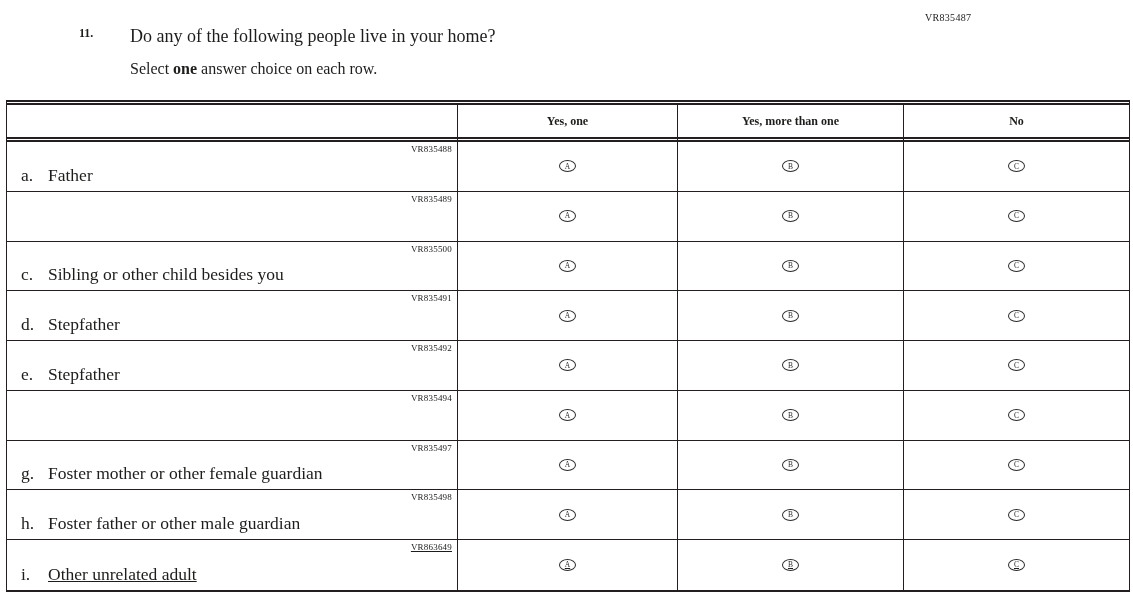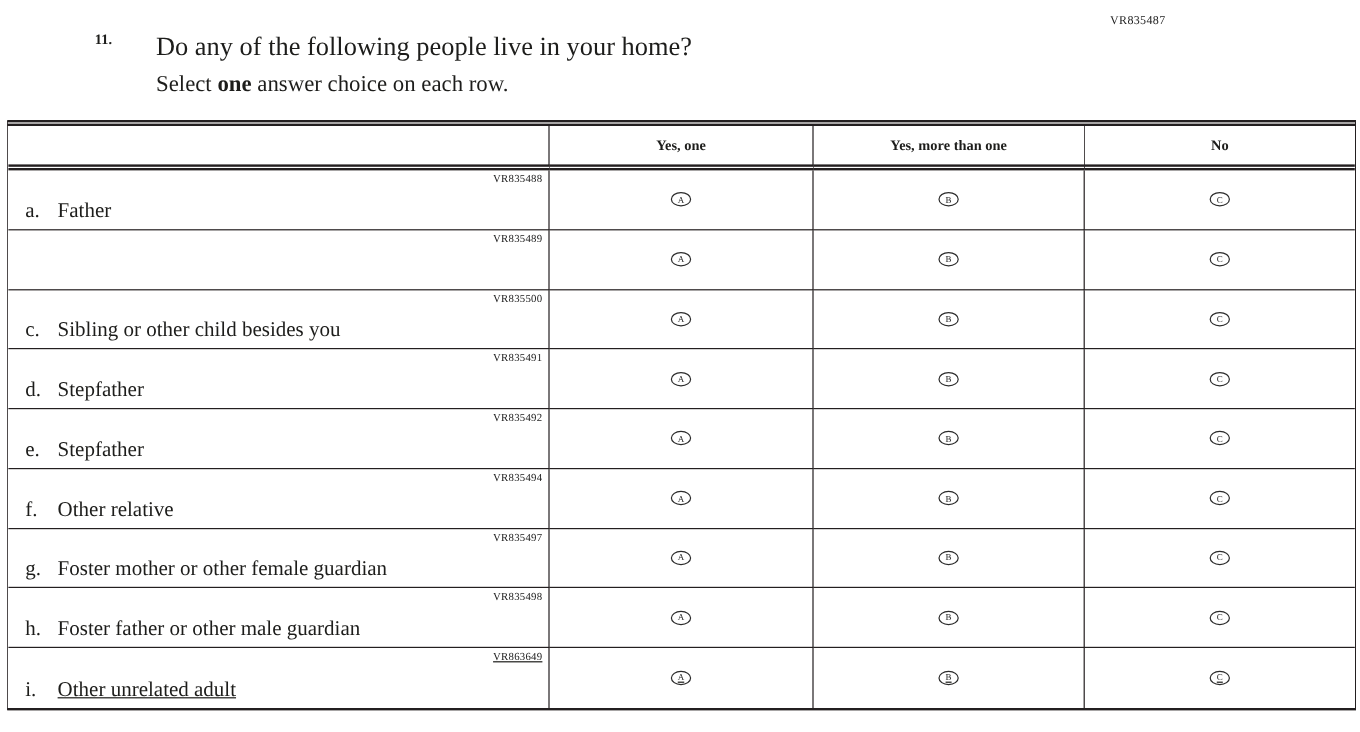--- a/index.html
+++ b/index.html
@@ -4,22 +4,22 @@
 <style>
   html,body{margin:0;padding:0;background:#fff;}
   .page{
     position:relative;width:1133px;height:610px;background:#ffffff;
     font-family:"Liberation Serif","DejaVu Serif",serif;color:#1d1d1b;overflow:hidden;
   }
   .page-code{
     position:absolute;left:925px;top:12px;font-size:10px;letter-spacing:.3px;color:#222;
   }
   .q-num{position:absolute;left:79px;top:26px;font-size:12px;font-weight:bold;}
-  .q-text{position:absolute;left:130px;top:26px;font-size:22px;text-align:right;}
-  .q-instruction{position:absolute;left:130px;top:60px;font-size:19px;}
+  .q-text{position:absolute;left:130px;top:26px;font-size:18px;text-align:right;}
+  .q-instruction{position:absolute;left:130px;top:60px;font-size:16px;}
   .q-instruction b{font-weight:bold;}
 
   .q-table{
     position:absolute;left:6px;top:100px;width:1124px;height:492px;box-sizing:border-box;
     border-left:1.5px solid #231f20;border-right:1.5px solid #231f20;
     border-top:5px double #231f20;border-bottom:2px solid #231f20;
     display:grid;
     grid-template-columns:451px 220px 226px 1fr;
     grid-template-rows:37px repeat(9,1fr);
     background:#fff;
@@ -142,21 +142,20 @@
           <span class="bubble">B</span>
         </div>
       <div class="cell bc last-col">
           <span class="bubble">C</span>
         </div>
     </div>
 
     <div class="trow">
       <div class="cell lc">
         <span class="vr">VR835494</span>
-        <span class="lbl"><span class="pfx">f.</span><span>Other relative</span></span>
       </div>
       <div class="cell bc">
           <span class="bubble">A</span>
         </div>
       <div class="cell bc">
           <span class="bubble">B</span>
         </div>
       <div class="cell bc last-col">
           <span class="bubble">C</span>
         </div>

